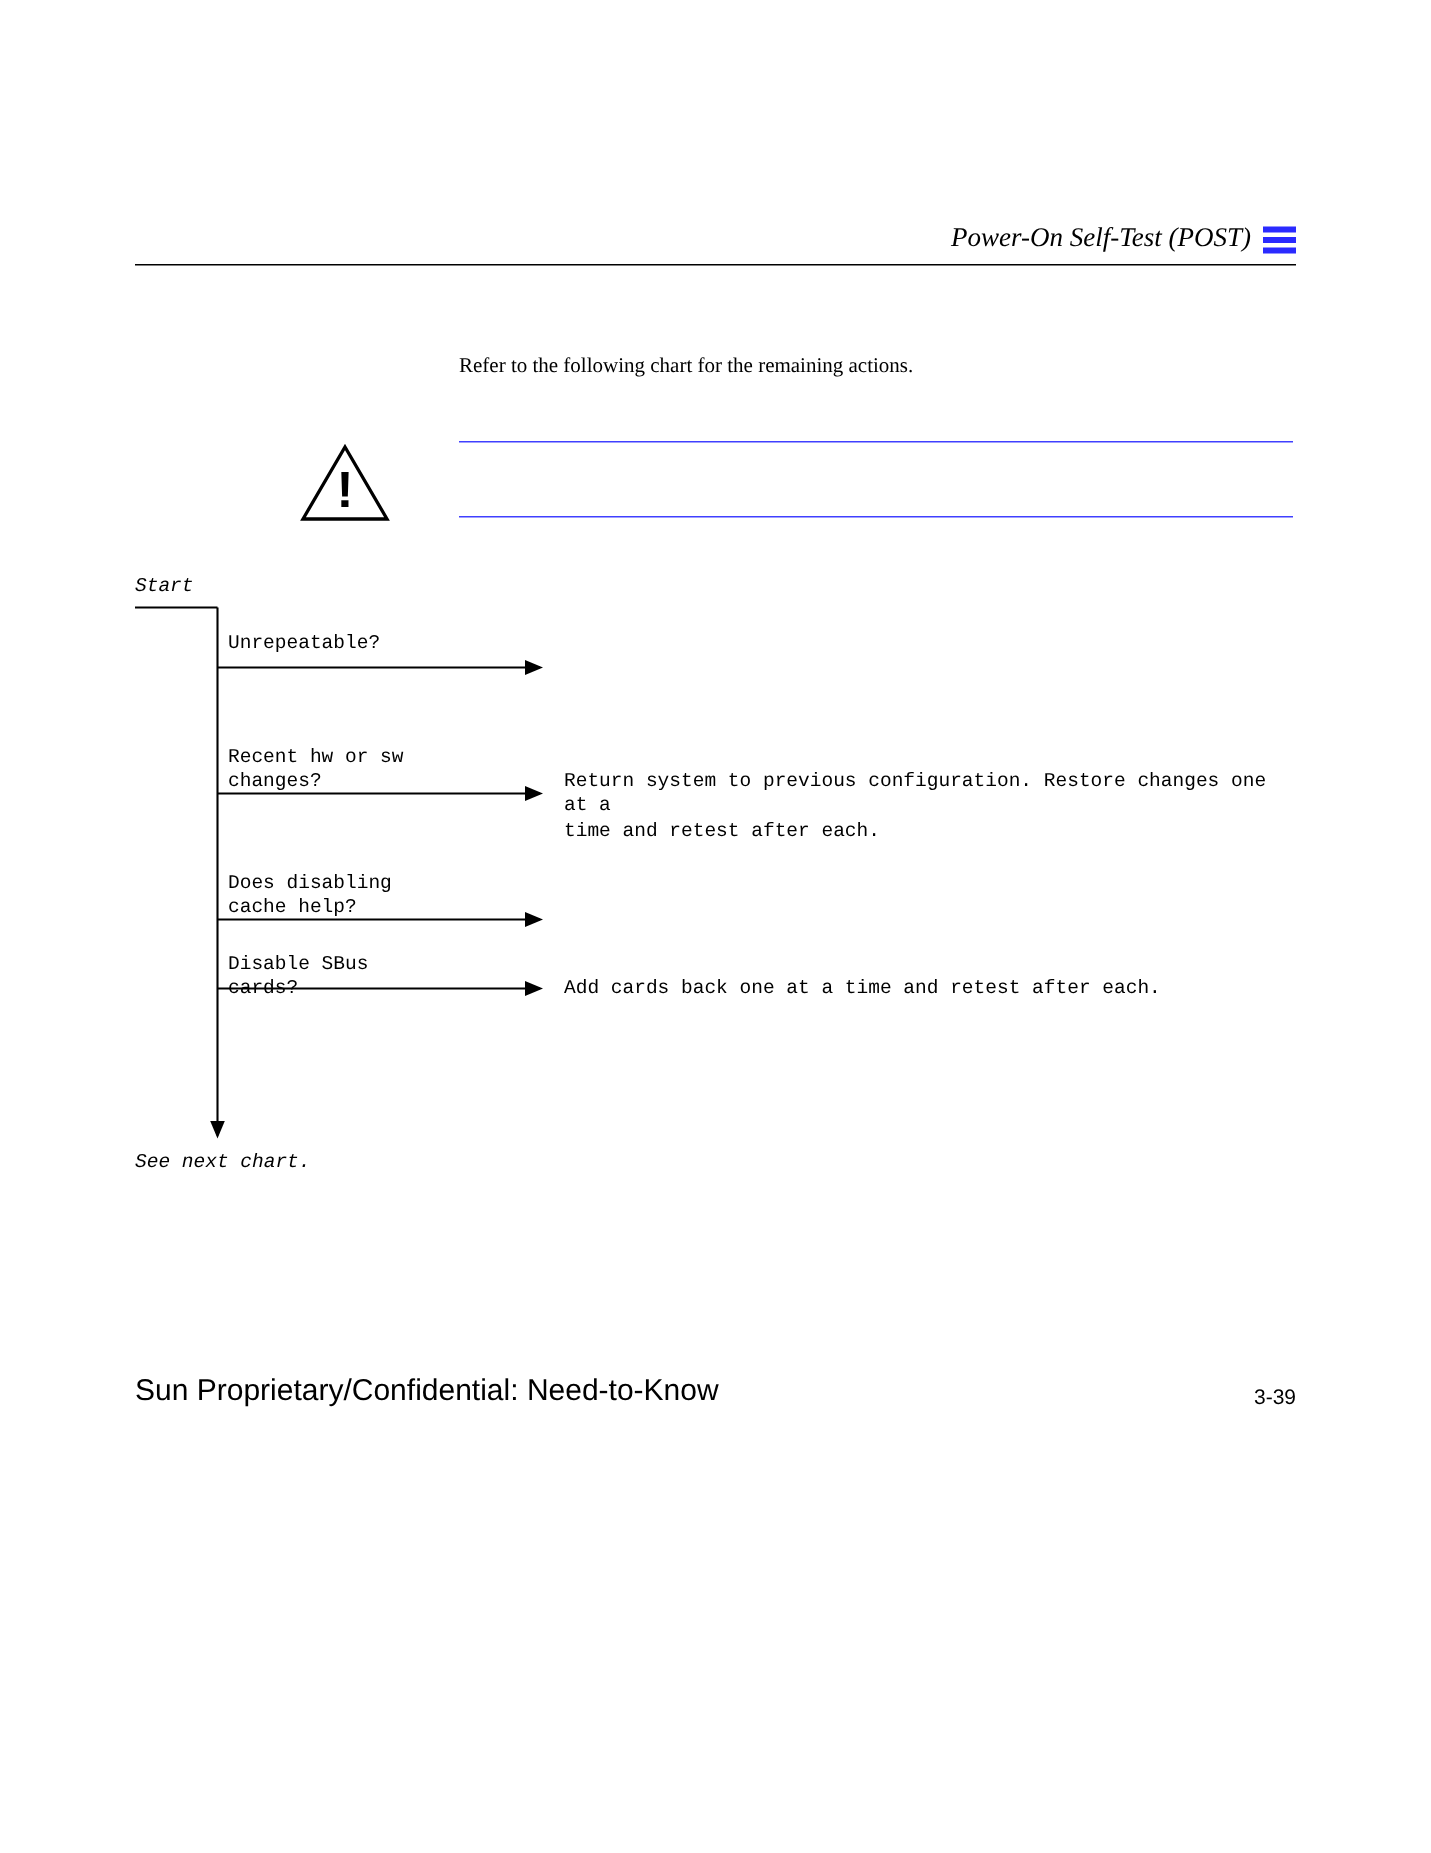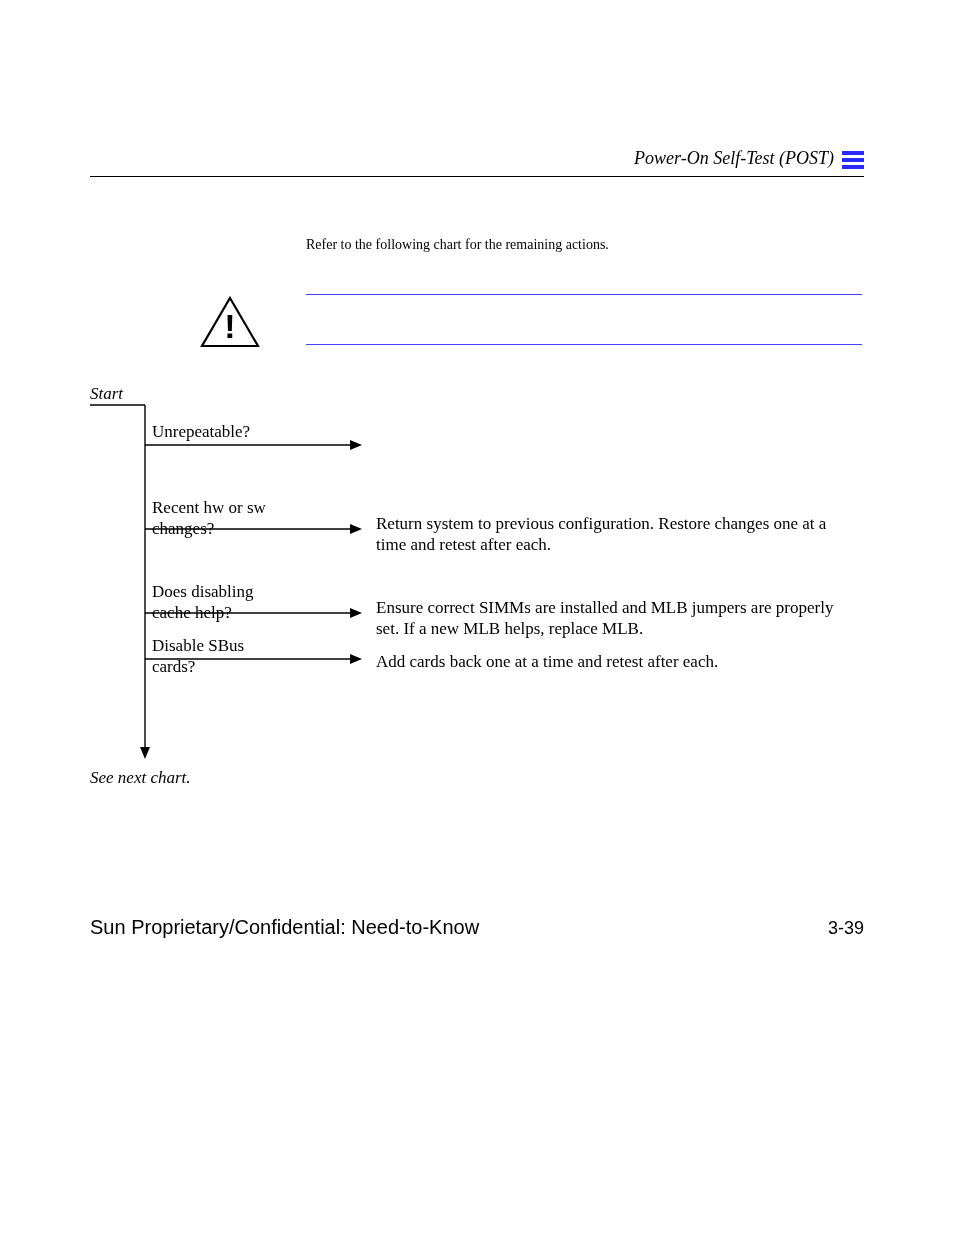--- a/index.html
+++ b/index.html
@@ -89,41 +89,41 @@
   }
   .flow-area {
     position: absolute;
     left: 90px;
     top: 397px;
     width: 774px;
     height: 400px;
   }
   .flow-label {
     position: absolute;
-    font-family: Liberation Serif, serif;
-    font-size: 17px;
+    font-family: Liberation Mono, monospace;
+    font-size: 13px;
     line-height: 1.25;
   }
   .flow-label.continue {
     font-style: italic;
   }
   svg text { user-select: none; }
   .footer-left {
     position: absolute;
     bottom: 60px;
     left: 90px;
     font-family: Helvetica, Arial, sans-serif;
     font-size: 20px;
   }
   .footer-right {
     position: absolute;
     bottom: 60px;
     right: 90px;
     font-family: Helvetica, Arial, sans-serif;
-    font-size: 18px;
+    font-size: 14px;
   }
 </style>
 </head>
 <body>
 
 <div class="page">
 
   <div class="hamburger">
     <div></div>
       <div></div>
@@ -173,22 +173,20 @@
 
     
     <div class="flow-label" style="left:62px; top:100px; white-space:pre;">Recent hw or sw
 changes?</div>
     <div class="flow-label" style="left:286px; top:116px; width:486px; white-space:pre-line;">Return system to previous configuration. Restore changes one at a
 time and retest after each.</div>
 
     
     <div class="flow-label" style="left:62px; top:184px; white-space:pre;">Does disabling
 cache help?</div>
-    <div class="flow-label" style="left:286px; top:200px; width:486px; white-space:pre-line;">Ensure correct SIMMs are installed and MLB jumpers are properly
-set. If a new MLB helps, replace MLB.</div>
 
     
     <div class="flow-label" style="left:62px; top:238px; white-space:pre;">Disable SBus
 cards?</div>
     <div class="flow-label" style="left:286px; top:254px; width:486px;">Add cards back one at a time and retest after each.</div>
 
     
     <div class="flow-label continue" style="left:0px; top:370px;">See next chart.</div>
   </div>
 

